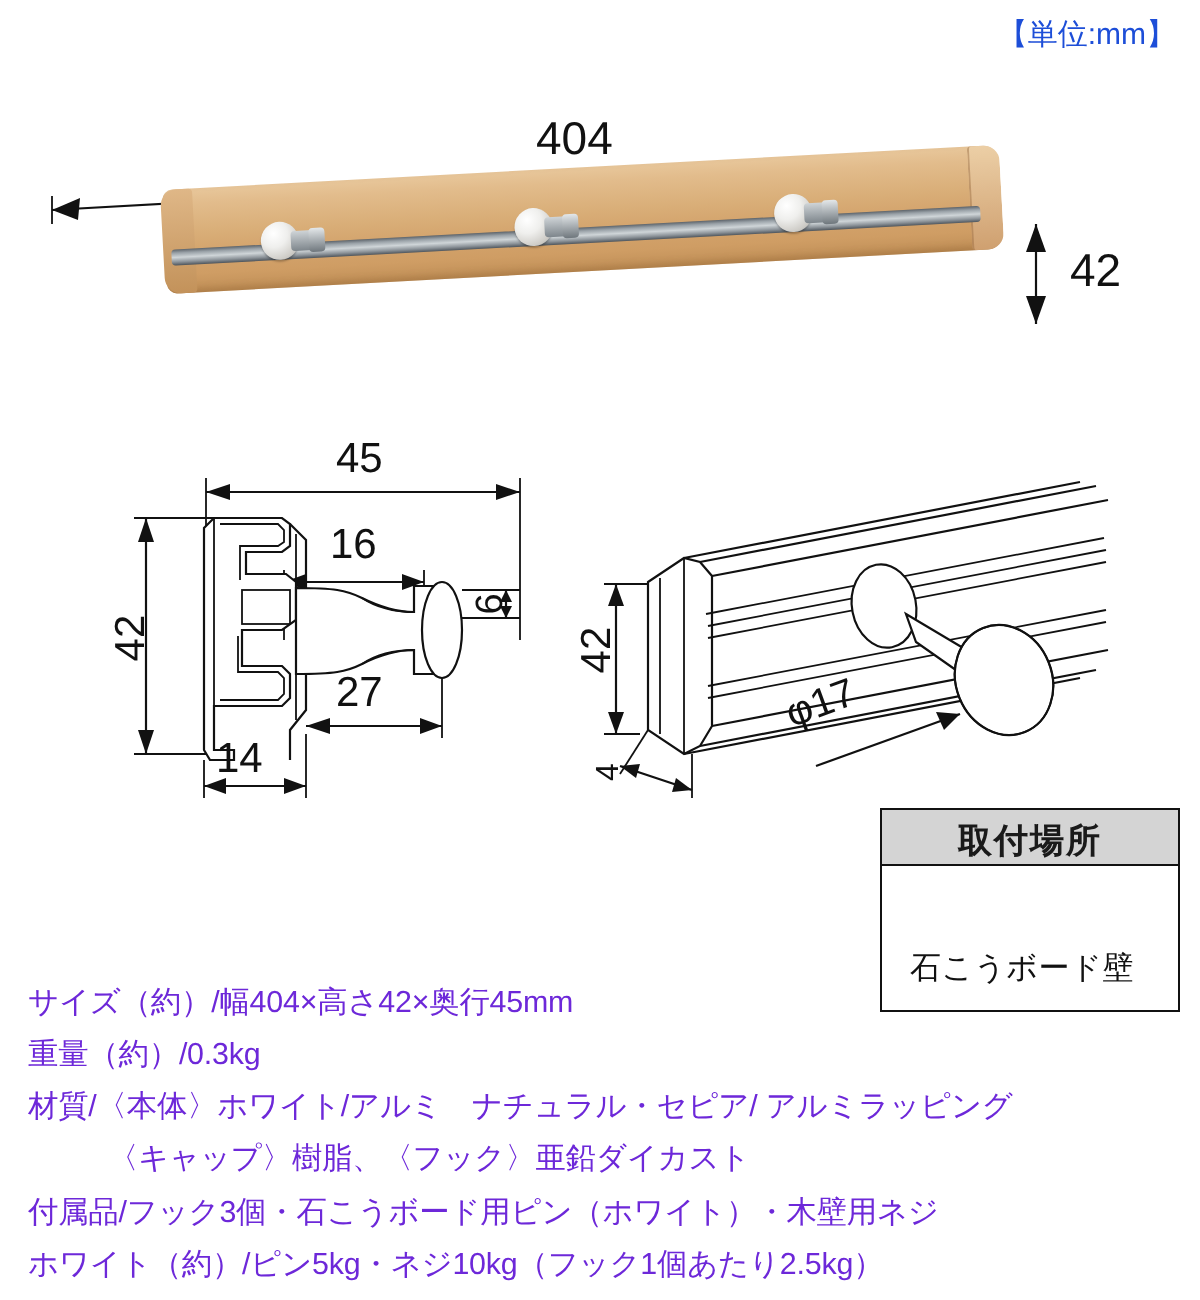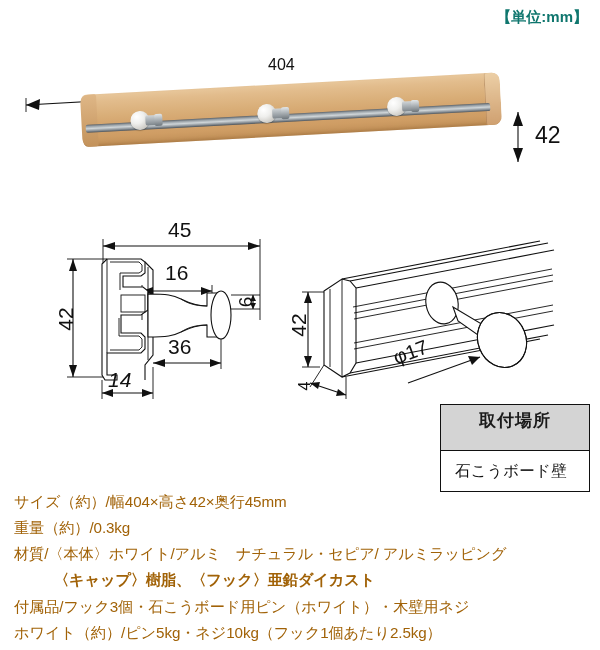--- a/index.html
+++ b/index.html
@@ -8,22 +8,22 @@
     font-family:"Liberation Sans","DejaVu Sans",sans-serif;
     color:#1a1a1a;position:relative;overflow:hidden;
   }
   .page{position:absolute;inset:0;}
 
   
   .abs{position:absolute;}
 
   
   #unit-note{
-    right:12px;top:8px;font-size:15px;font-weight:bold;letter-spacing:0px;
-    color:#0f766e;
+    right:12px;top:8px;font-size:15px;font-weight:normal;letter-spacing:0px;
+    color:#1d4ed8;
   }
 
   
   
   
   #photo-area{left:0;top:50px;width:600px;height:145px;}
 
   
   .rail-wrap{
     position:absolute;left:83px;top:45px;width:418px;height:75px;
@@ -88,39 +88,39 @@
 
   
   
   
   #install-table{
     position:absolute;right:10px;top:404px;width:148px;
     border:1px solid #111;background:#fff;
   }
   #install-table .tbl-head{
     background:#d4d4d4;border-bottom:1px solid #111;
-    text-align:center;font-size:17px;font-weight:bold;padding:4px 0 18px;
+    text-align:center;font-size:17px;font-weight:bold;padding:4px 0 0;
     letter-spacing:1px;
   }
-  #install-table .tbl-body{padding:7px 0 8px 14px;}
+  #install-table .tbl-body{padding:7px 0 8px 14px;margin-top:32px;}
   #install-table .tbl-row{
     font-size:15.5px;line-height:1.62;color:#111;letter-spacing:.3px;
   }
 
   
   
   
   #spec-list{
     position:absolute;left:14px;top:489px;width:470px;
   }
   #spec-list .spec-line{
-    font-size:15.2px;line-height:1.72;color:#a16207;letter-spacing:-.1px;
+    font-size:15.2px;line-height:1.72;color:#6d28d9;letter-spacing:-.1px;
     white-space:nowrap;
   }
-  #spec-list .spec-line.indent{padding-left:40px;font-weight:bold;}
+  #spec-list .spec-line.indent{padding-left:40px;}
 
   svg{display:block;overflow:visible;}
   .ln{stroke:#111;stroke-width:1.1;fill:none;}
   .ln-thin{stroke:#111;stroke-width:.9;fill:none;}
   .fillw{fill:#ffffff;stroke:#111;stroke-width:1.1;}
 </style>
 </head>
 <body>
 
 <div class="page">
@@ -135,21 +135,21 @@
       <polygon points="26,55 40,49 39,60" fill="#111"></polygon>
       <polygon points="492,29 478,24 479,35" fill="#111"></polygon>
 
       <line class="ln-thin" x1="26" y1="48" x2="26" y2="62"></line>
 
       <line class="ln" x1="518" y1="62" x2="518" y2="112"></line>
       <polygon points="518,62 513,76 523,76" fill="#111"></polygon>
       <polygon points="518,112 513,98 523,98" fill="#111"></polygon>
     </svg>
 
-    <div class="dimtext" style="left:268px;top:6px;font-size:16px;">404</div>
+    <div class="dimtext" style="left:268px;top:6px;font-size:23px;">404</div>
 
     <div class="dimtext" style="left:535px;top:72px;font-size:23px;">42</div>
 
     <div class="rail-wrap">
       <div class="rail-body"></div>
       <div class="rail-cap-l"></div>
       <div class="rail-cap-r"></div>
       <div class="rail-groove"></div>
 
       <div class="knob" style="left:48px;">
@@ -234,23 +234,23 @@
     </svg>
 
     <div class="dimtext" style="left:113px;top:3px;text-align:right;">45</div>
 
     <div class="dimtext" style="left:110px;top:46px;">16</div>
 
     <div class="dimtext rot90" style="left:-8px;top:92px;width:38px;text-align:center;">42</div>
 
     <div class="dimtext rot90 small" style="left:178px;top:76px;width:26px;text-align:center;">6</div>
 
-    <div class="dimtext" style="left:113px;top:120px;">36</div>
-
-    <div class="dimtext" style="left:53px;top:153px;font-style:italic;">14</div>
+    <div class="dimtext" style="left:113px;top:120px;">27</div>
+
+    <div class="dimtext" style="left:53px;top:153px;">14</div>
   </div>
 
   <div class="abs" id="iso-view">
     <svg width="265" height="165">
 
       <path class="fillw" d="M34,36 L52,24 L60,26 L66,33 L66,108 L60,118 L52,122 L34,110 Z"></path>
       <path class="ln-thin" d="M40,34 L40,112"></path>
       <path class="ln-thin" d="M52,24 L52,122"></path>
 
       <path class="ln" d="M52,24 L250,-14"></path>

